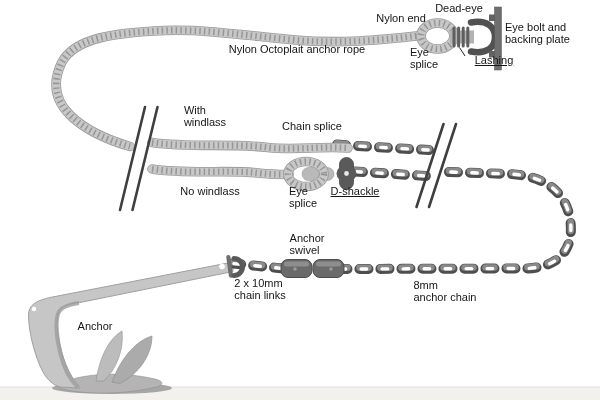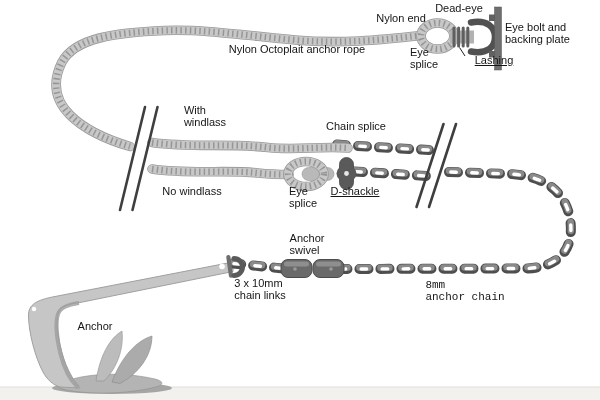--- a/index.html
+++ b/index.html
@@ -152,26 +152,26 @@
 <div class="lbl" style="left:401px;top:13px;">Nylon end</div>
 <div class="lbl" style="left:459px;top:3px;">Dead-eye</div>
 <div class="lbl left" style="left:505px;top:22px;">Eye bolt and
 backing plate</div>
 <div class="lbl" style="left:297px;top:44px;">Nylon Octoplait anchor rope</div>
 <div class="lbl" style="left:424px;top:47px;">Eye
 splice</div>
 <div class="lbl" style="left:494px;top:55px;text-decoration:underline;">Lashing</div>
 <div class="lbl" style="left:205px;top:105px;">With
 windlass</div>
-<div class="lbl" style="left:312px;top:121px;margin-left:44px;">Chain splice</div>
-<div class="lbl" style="left:192px;top:186px;">No windlass</div>
+<div class="lbl" style="left:312px;top:121px;">Chain splice</div>
+<div class="lbl" style="left:210px;top:186px;">No windlass</div>
 <div class="lbl" style="left:303px;top:186px;">Eye
 splice</div>
 <div class="lbl" style="left:355px;top:186px;text-decoration:underline;">D-shackle</div>
 <div class="lbl" style="left:307px;top:233px;">Anchor
 swivel</div>
-<div class="lbl" style="left:260px;top:278px;">3 x 10mm
+<div class="lbl" style="left:260px;top:278px;">2 x 10mm
 chain links</div>
-<div class="lbl" style="left:465px;top:280px;font-family:Liberation Mono, monospace;">8mm
+<div class="lbl" style="left:445px;top:280px;">8mm
 anchor chain</div>
 <div class="lbl" style="left:95px;top:321px;">Anchor</div>
 
 </div>
 
 </body></html>

